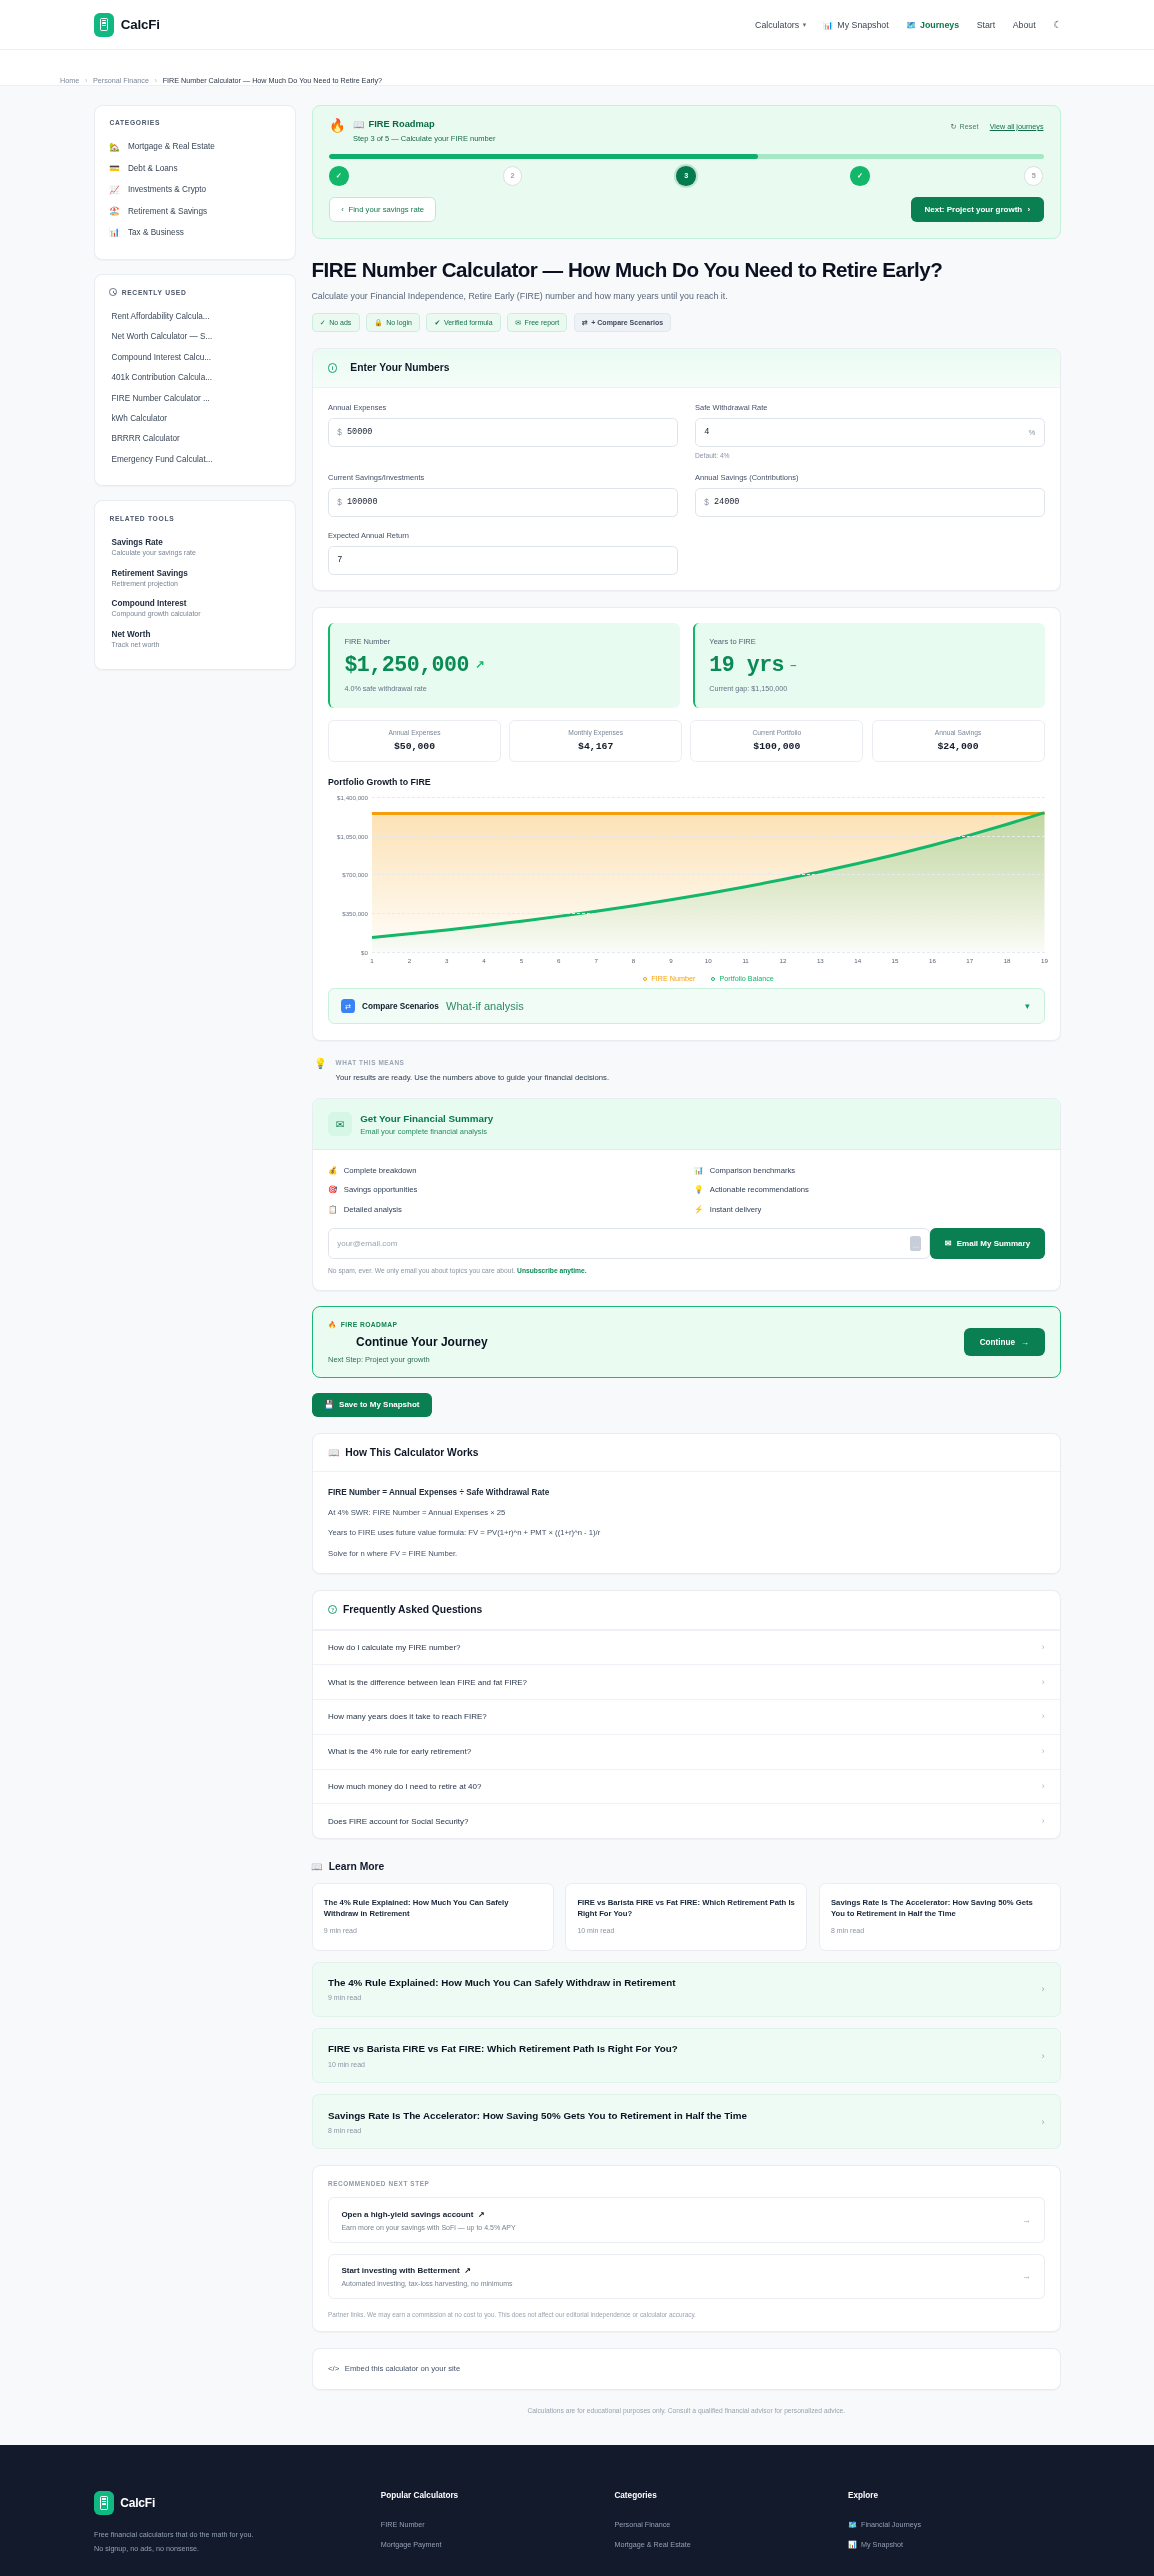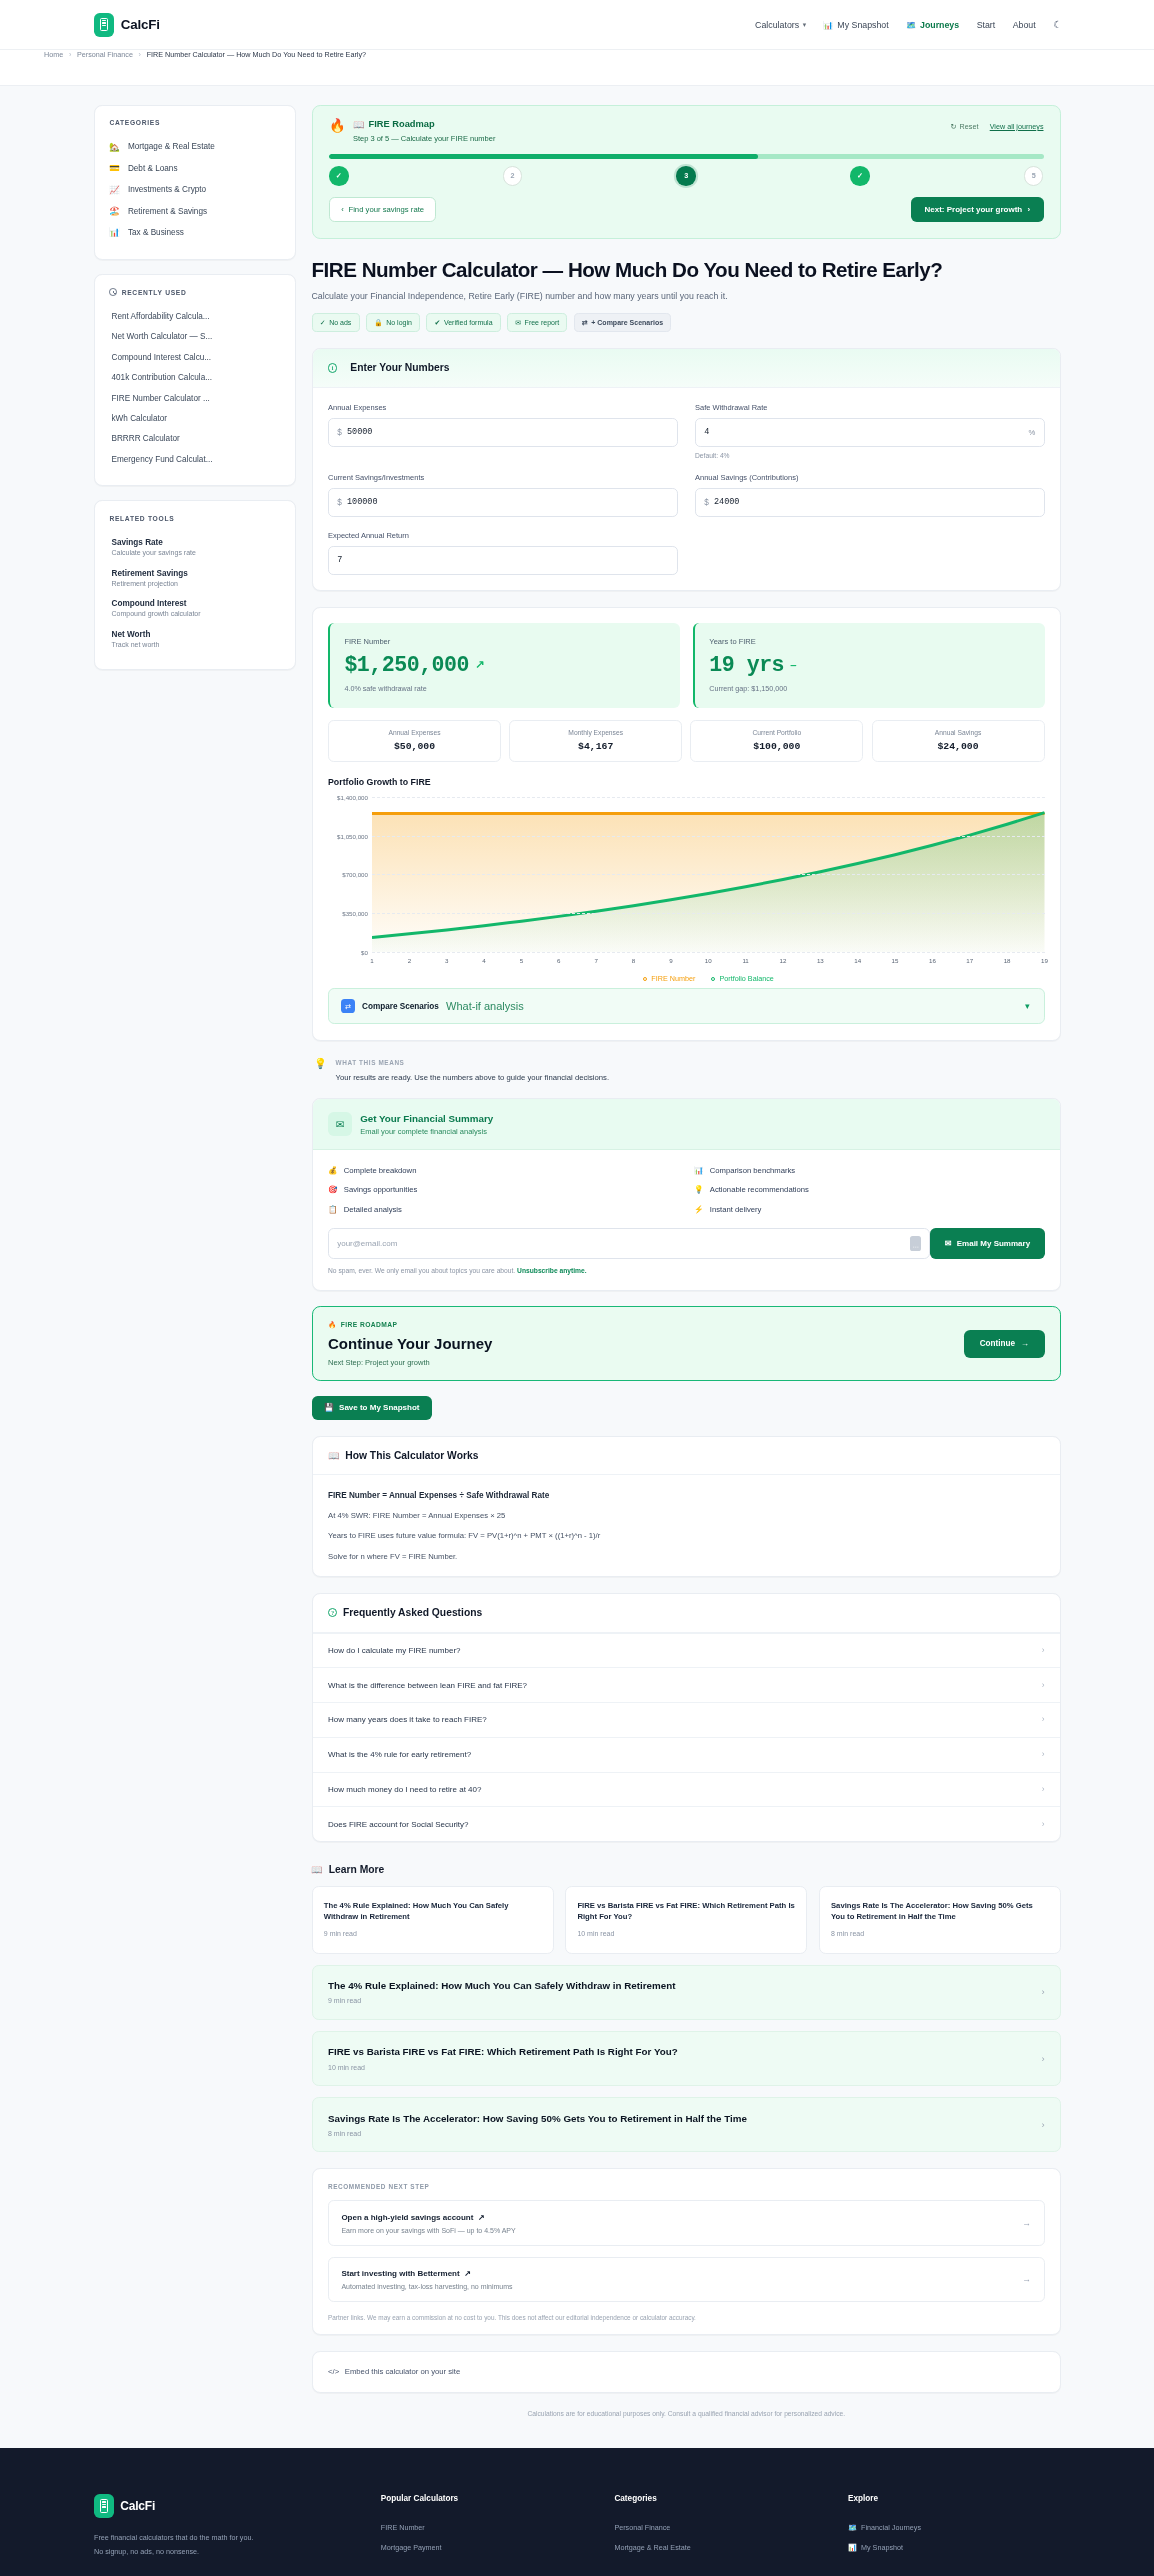--- a/index.html
+++ b/index.html
@@ -36,22 +36,22 @@
   .brand-name { font-size: 13.4px; font-weight: 700; letter-spacing: -0.2px; color: #0c1322; }
   .nav { margin-left: auto; display: flex; align-items: center; gap: 17.5px; font-size: 8.8px; color: #3c4757; }
   .nav-item { display: flex; align-items: center; gap: 3.6px; cursor: pointer; white-space: nowrap; }
   .nav-item.active { color: #0b7a4b; font-weight: 700; }
   .chev-dn { font-size: 6.7px; opacity: .8; }
   .nav-emoji { font-size: 8.2px; }
   .moon { font-size: 9.8px; color: #47536a; cursor: pointer; }
 
   
   .crumb-bar {
-    background: #fff; height: 36px; display: flex; align-items: flex-start;
-    padding: 0 44px; border-bottom: 0.5px solid #eceff3; font-size: 7.2px; color: #7c8798;
+    background: #fff; height: 36px; display: flex; align-items: flex-end;
+    padding: 0 60px; border-bottom: 0.5px solid #eceff3; font-size: 7.2px; color: #7c8798;
   }
   .crumb-sep { margin: 0 5.7px; color: #b3bcc9; }
   .crumb-cur { color: #2b3648; }
 
   
   .page { display: flex; gap: 15.5px; padding: 18.5px 94px 31px 94px; align-items: flex-start; }
   .sidebar { width: 202px; flex: 0 0 202px; display: flex; flex-direction: column; gap: 14.4px; }
   .main { flex: 1 1 auto; min-width: 0; }
 
   .card {
@@ -210,21 +210,21 @@
   }
   .spam { font-size: 6.7px; color: #8a94a4; margin-top: 8.2px; }
   .spam a { color: #0d8a58; font-weight: 700; }
 
   
   .journey {
     margin-top: 15.5px; background: #eafbf1; border: 1px solid #19b877; border-radius: 8.2px;
     padding: 13.4px 15.5px; display: flex; align-items: center;
   }
   .j-kicker { font-size: 6.7px; font-weight: 700; letter-spacing: 0.4px; color: #13804f; display: flex; align-items: center; gap: 4.1px; }
-  .j-title { font-size: 15px; font-weight: 800; color: #0a1321; margin-top: 6.2px; }
+  .j-title { font-size: 12px; font-weight: 800; color: #0a1321; margin-top: 6.2px; margin-left: 28px; }
   .j-next { font-size: 7.5px; color: #2f6f52; margin-top: 6.2px; }
   .btn-continue {
     margin-left: auto; background: #0a7f52; color: #fff; border: 0; border-radius: 6.2px;
     padding: 9.3px 15.5px; font-size: 8.2px; font-weight: 700; display: flex; align-items: center; gap: 5.7px; cursor: pointer; font-family: inherit;
   }
   .btn-save {
     margin-top: 14.4px; background: #0a7f52; color: #fff; border: 0; border-radius: 5.7px;
     padding: 7.7px 12.4px; font-size: 8px; font-weight: 700; display: inline-flex; align-items: center; gap: 5.2px; cursor: pointer; font-family: inherit;
   }
 

